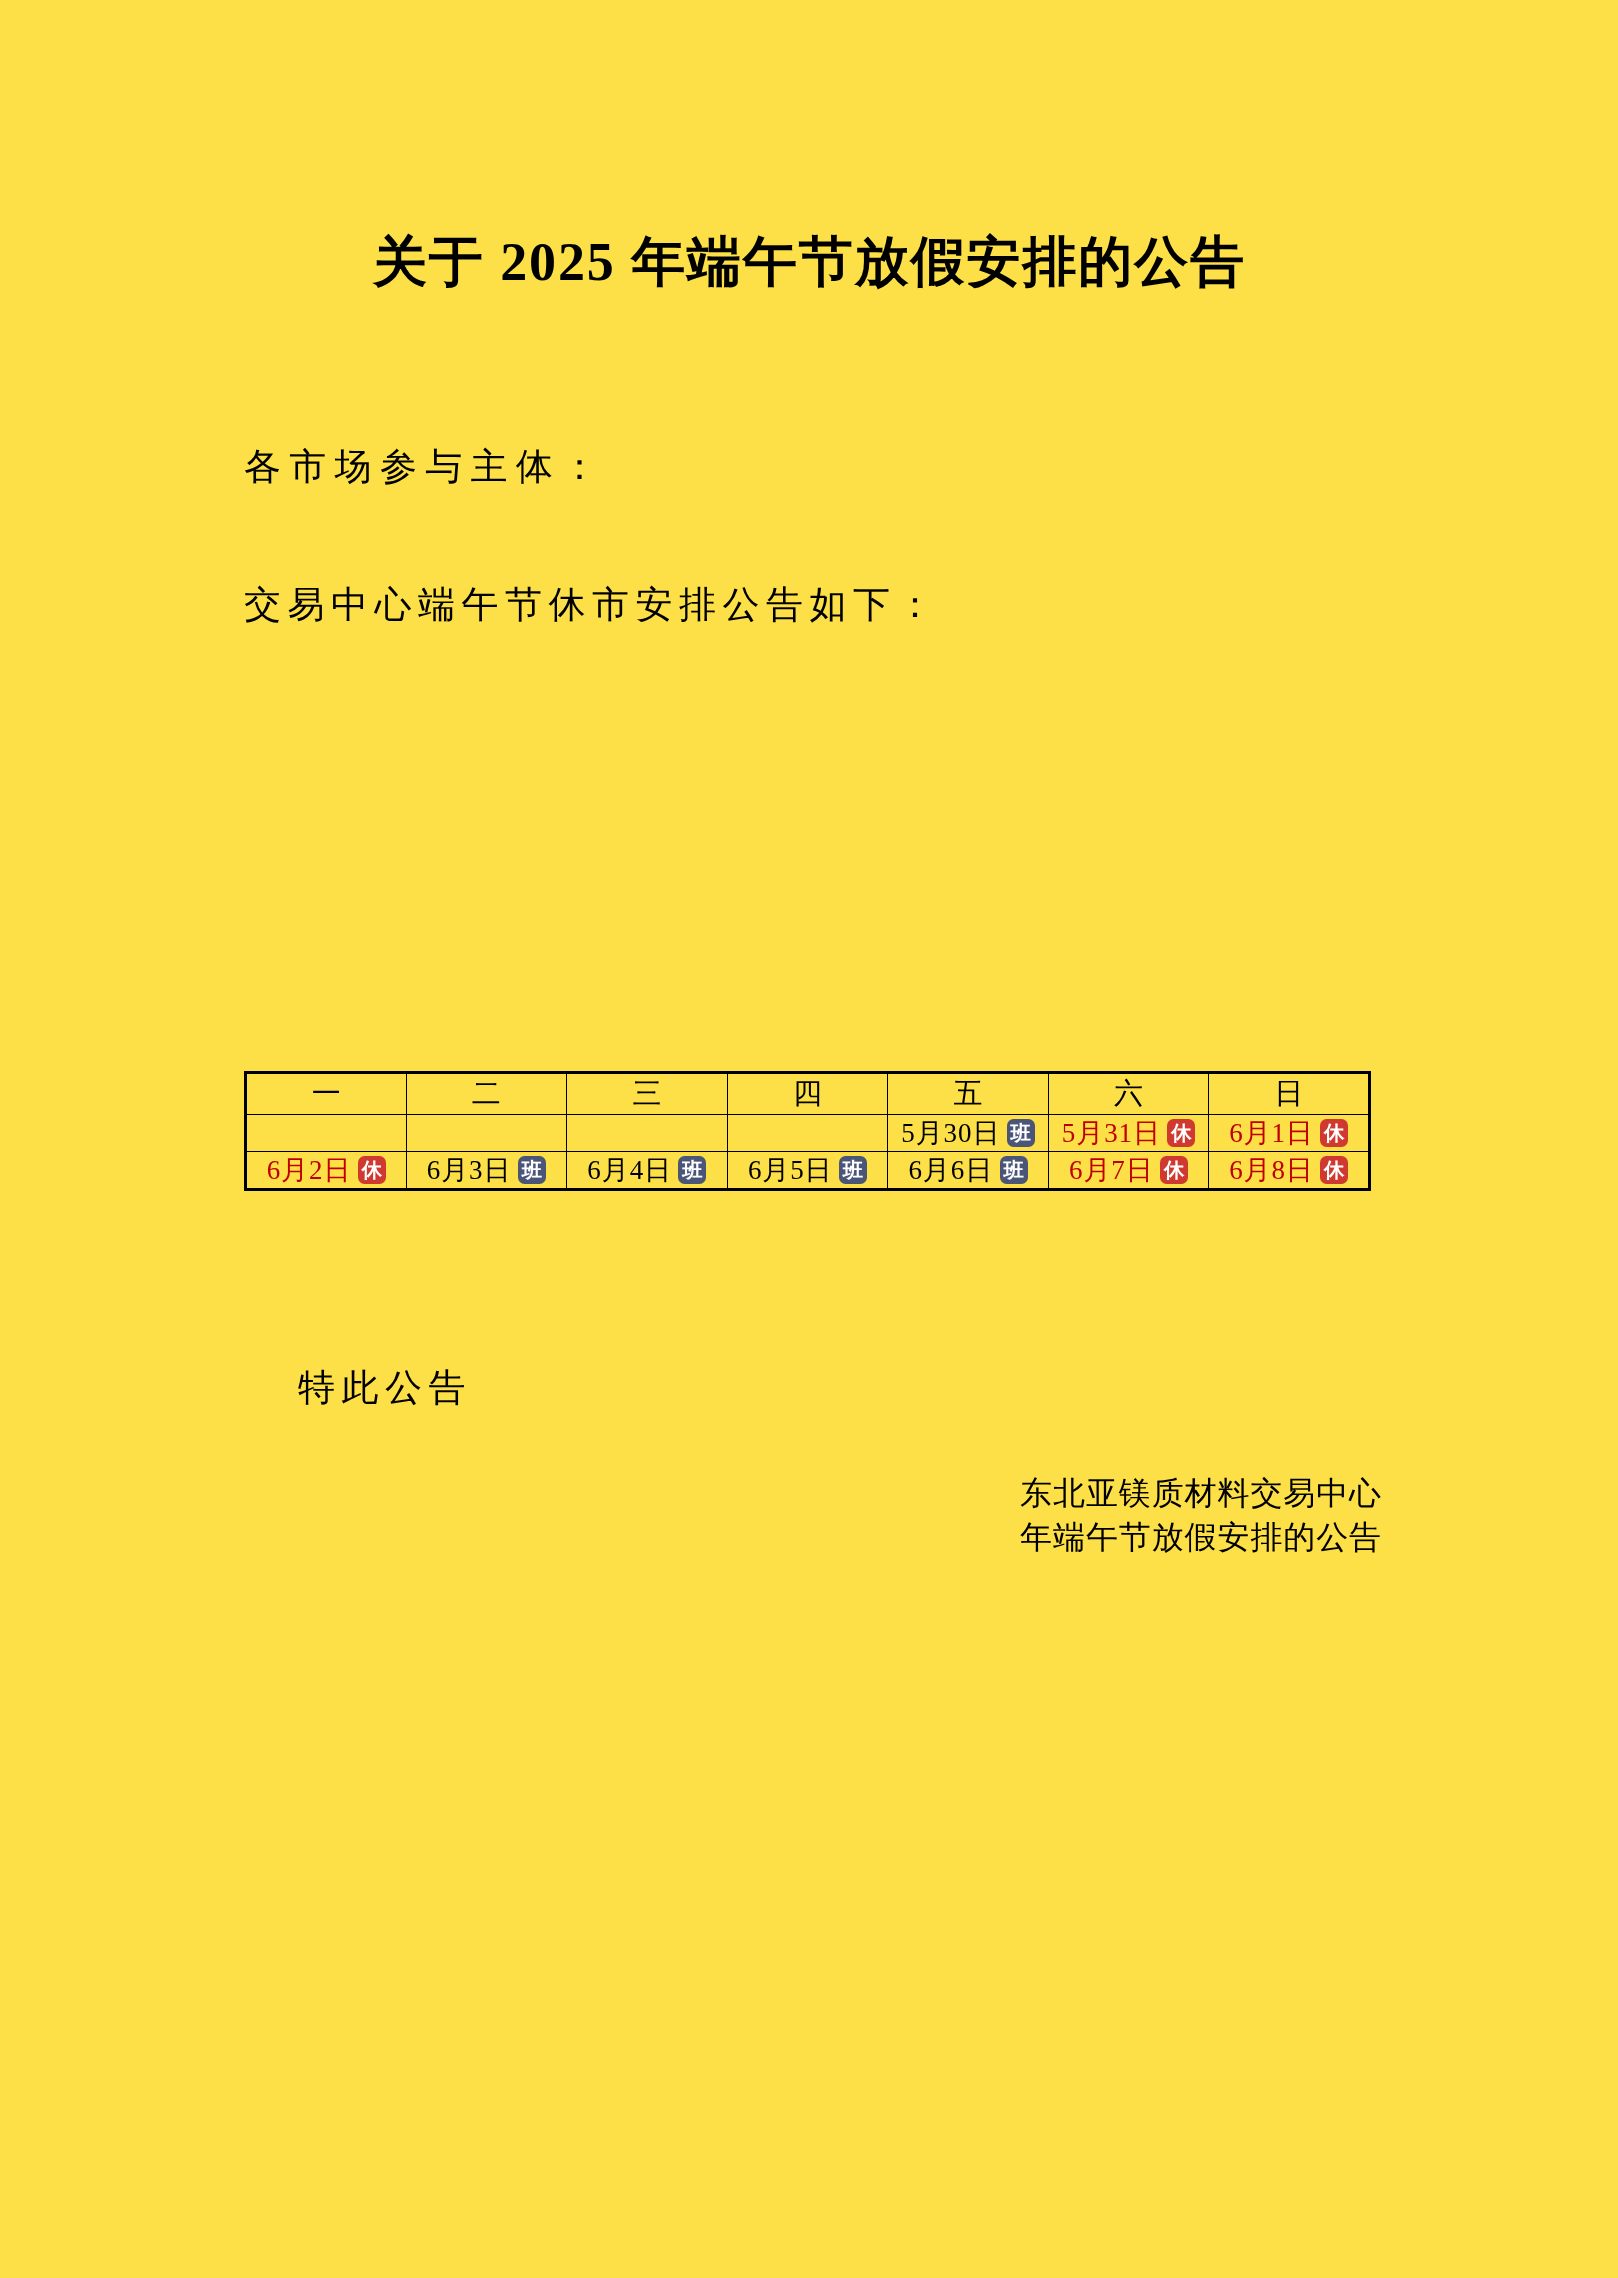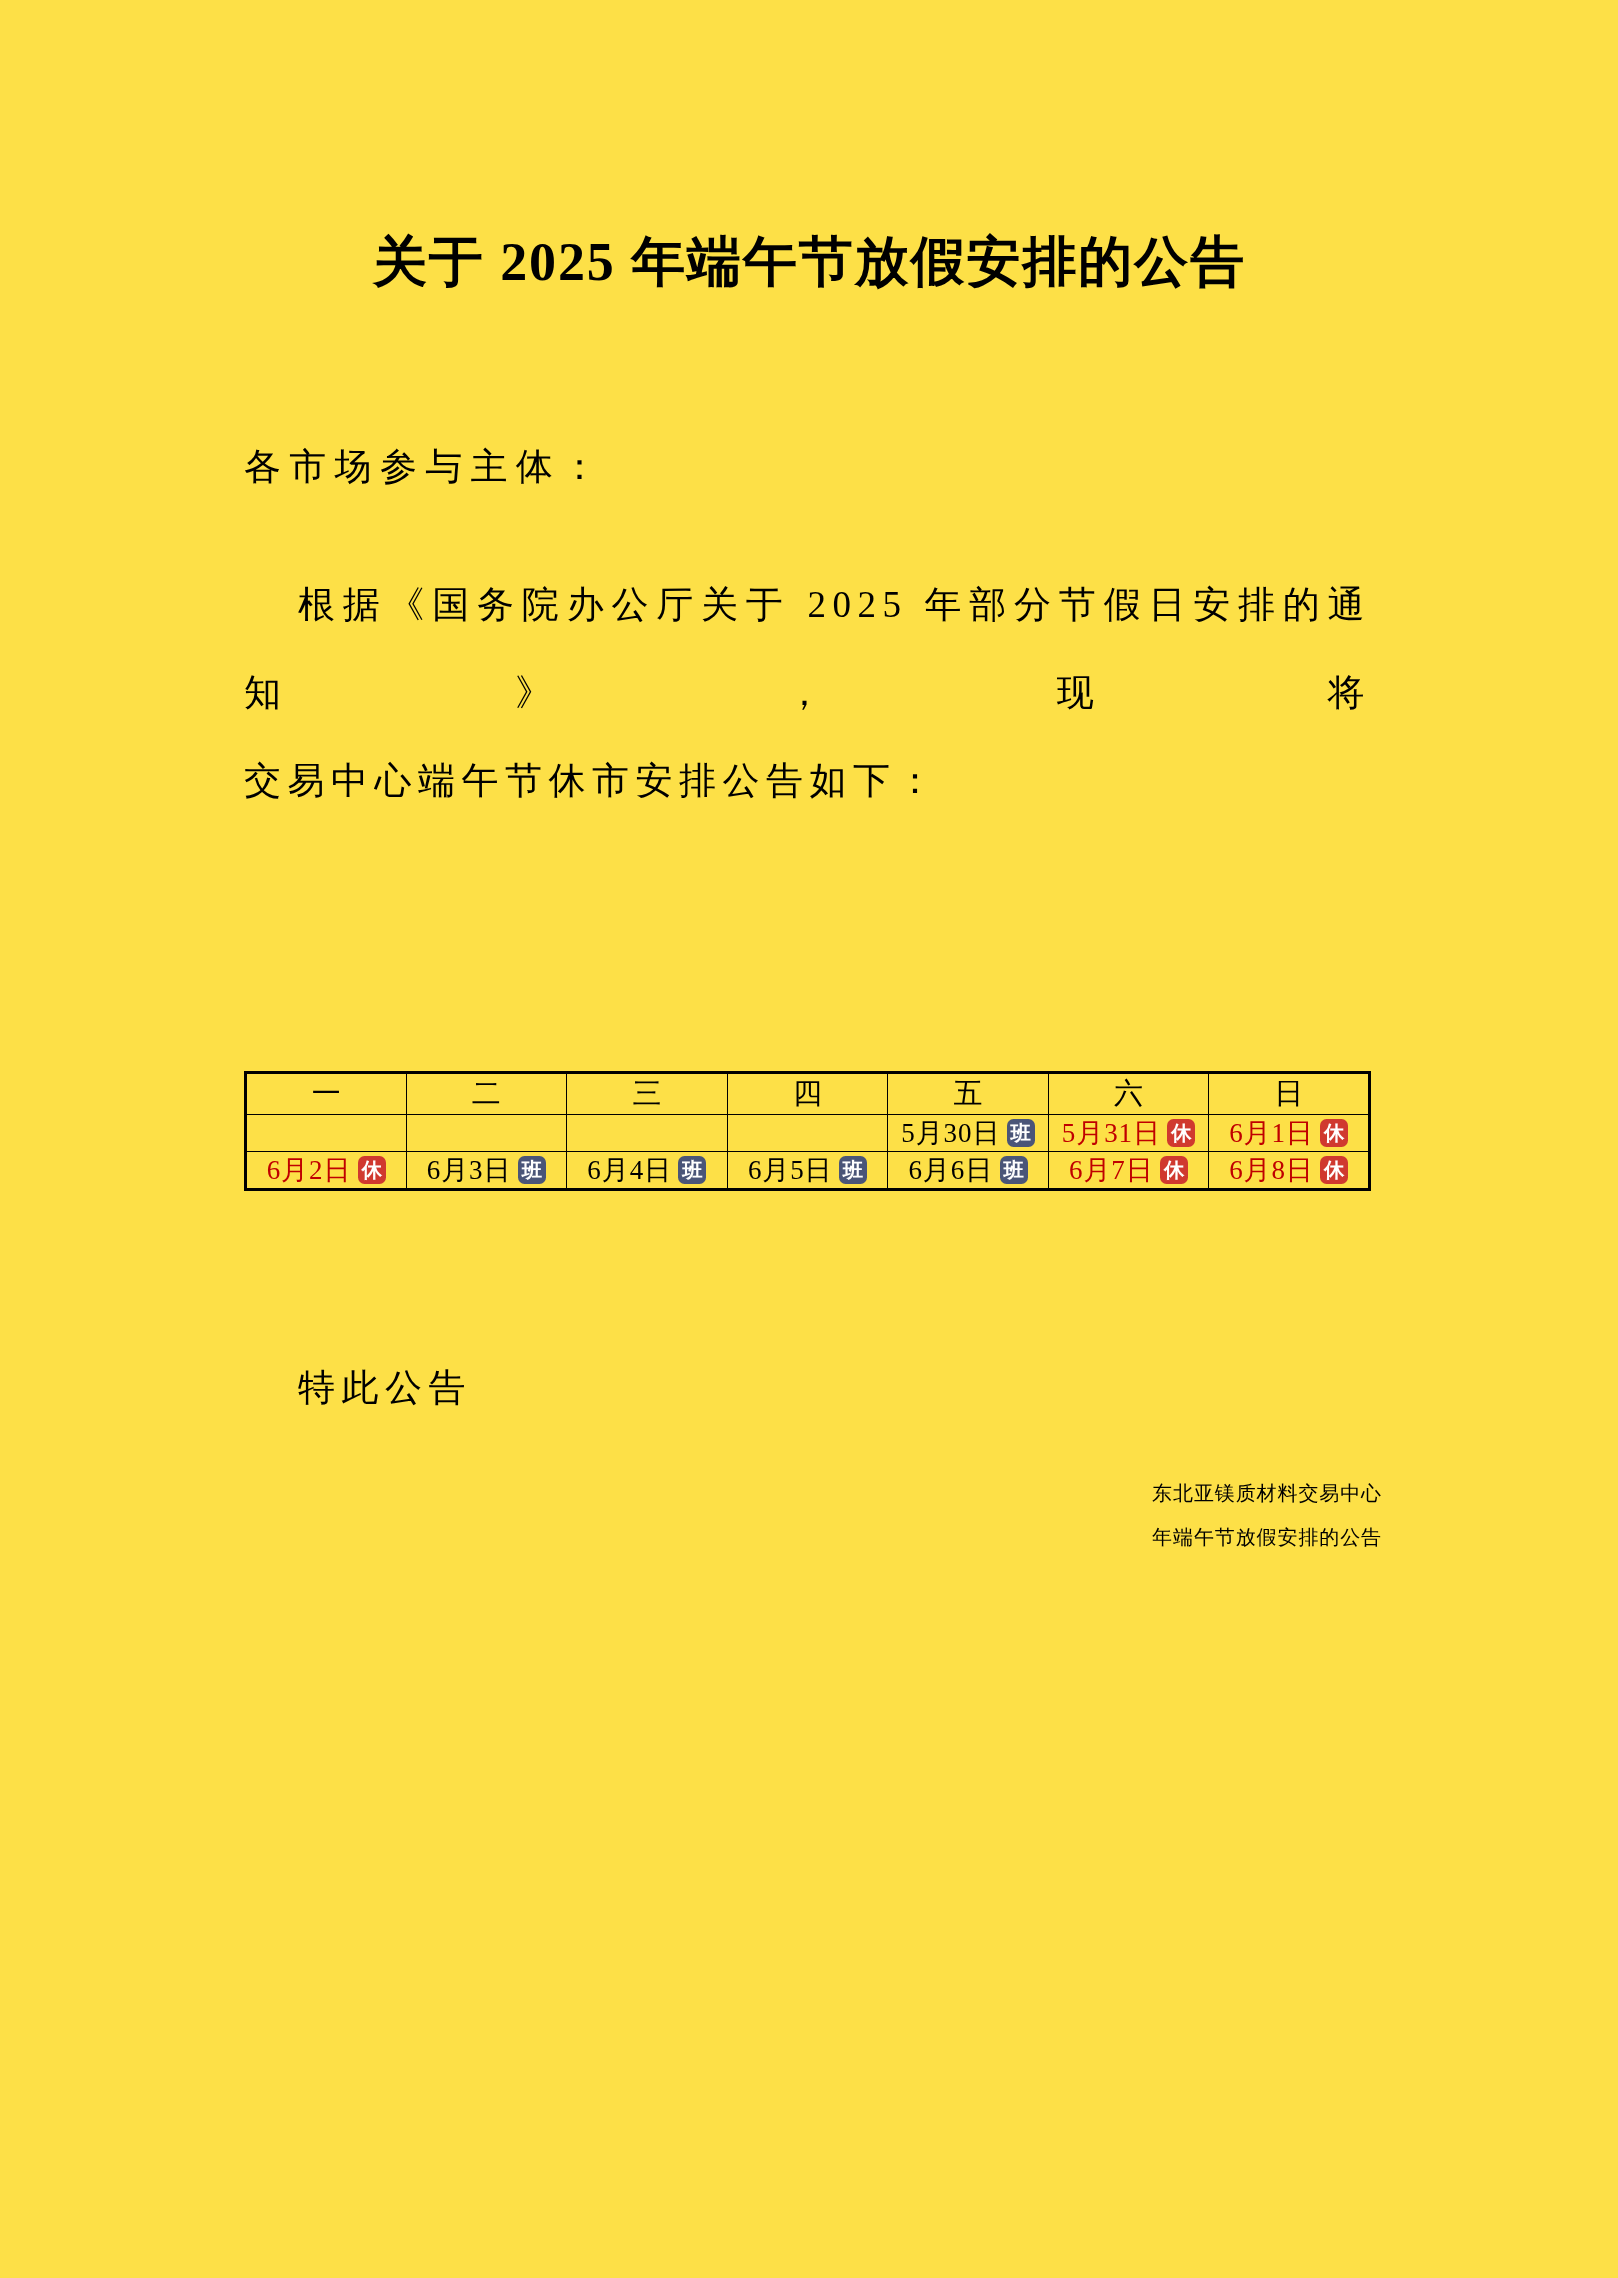--- a/index.html
+++ b/index.html
@@ -55,34 +55,33 @@
     letter-spacing:0;
   }
   td.rest .cal-date { color:#c00000; }
   td.work .cal-date { color:#000000; }
   td.rest .cal-badge { background:#d0392f; }
   td.work .cal-badge { background:#4a5578; }
 
   .signature {
     position:absolute; top:1471px; right:237px;
     text-align:left;
-    font-size:20px; line-height:44px; letter-spacing:0.9px;font-family:Liberation Serif, serif;
+    font-size:32px; line-height:44px; letter-spacing:0.9px;font-family:Liberation Serif, serif;
   }
 </style>
 </head>
 <body>
 
 <div class="page">
 
   <h1 class="title">关于 2025 年端午节放假安排的公告</h1>
 
   <div class="salutation">各市场参与主体：</div>
 
   <div class="body-block" id="para-basis">
-    <div class="line stretch indent">根据《国务院办公厅关于 2025 年部分节假日安排的通知》，现将</div>
     <div class="line">交易中心端午节休市安排公告如下：</div>
   </div>
 
 
   <table class="calendar">
     <thead>
       <tr>
         <th>一</th>
         <th>二</th>
         <th>三</th>

